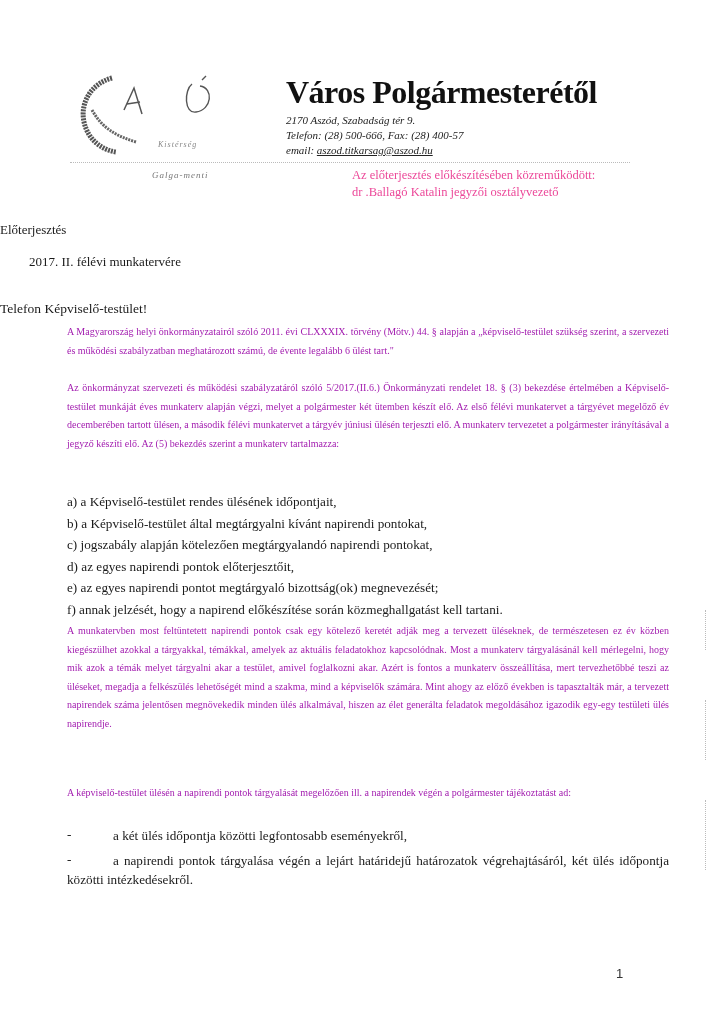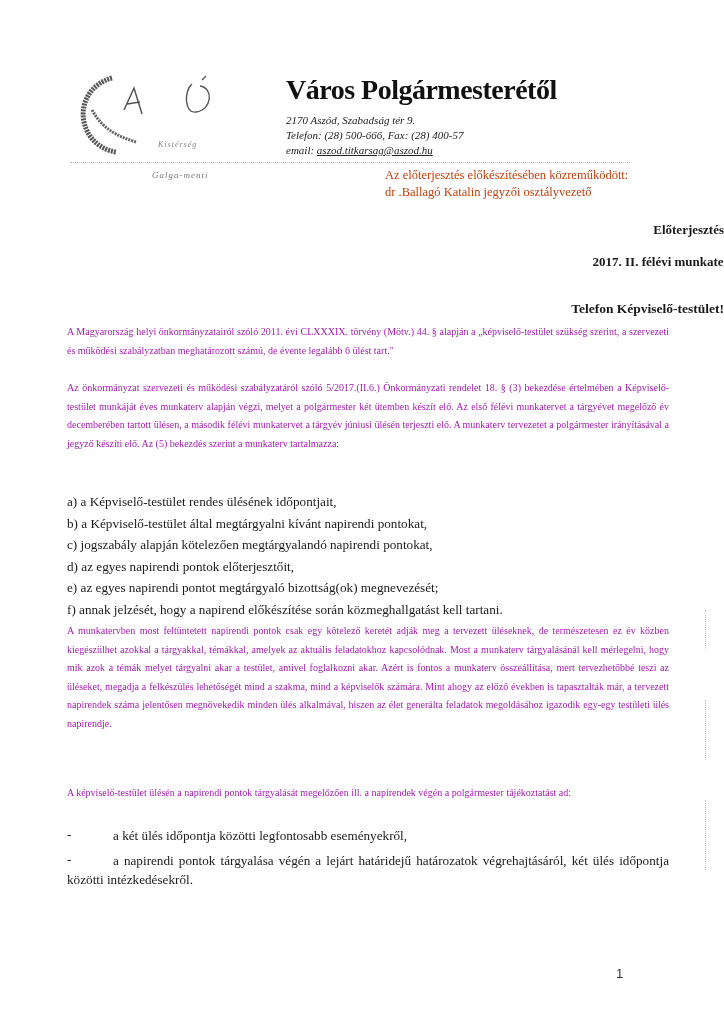--- a/index.html
+++ b/index.html
@@ -5,33 +5,33 @@
   html, body { margin:0; padding:0; background:#ffffff; }
   body { width:724px; height:1024px; position:relative; overflow:hidden;
          font-family:"Liberation Serif","DejaVu Serif",serif; color:#1a1a1a; }
   .page { position:absolute; left:0; top:0; width:724px; height:1024px; background:#fff; }
 
   
   .logo { position:absolute; left:72px; top:70px; width:200px; height:90px; }
   .logo svg { width:200px; height:90px; }
   .logo-caption1 { position:absolute; left:152px; top:126px; font-size:9px; font-style:italic; color:#777; letter-spacing:1px;margin-top:44px; }
   .logo-caption2 { position:absolute; left:158px; top:140px; font-size:8px; font-style:italic; color:#888; letter-spacing:1px; }
-  .head-title { position:absolute; left:286px; top:74px; font-size:28px; font-weight:bold; letter-spacing:-0.5px; color:#111; }
+  .head-title { position:absolute; left:286px; top:74px; font-size:32px; font-weight:bold; letter-spacing:-0.5px; color:#111; }
   .head-line { position:absolute; left:286px; font-size:11px; color:#222;font-style:italic; }
   .head-addr { top:114px; }
   .head-phone { top:129px; }
   .head-email { top:144px; }
   .head-email .link { text-decoration:underline; }
   .dotted-rule { position:absolute; left:70px; top:162px; width:560px; border-top:1px dotted #bbb; }
 
-  .prep { position:absolute; left:385px; font-size:12.5px; color:#c2410c; }
+  .prep { position:absolute; left:352px; font-size:12.5px; color:#ec4899; }
   .prep1 { top:168px; }
   .prep2 { top:185px; }
 
-  .title-block { position:absolute; left:0; width:724px; text-align:right; font-weight:bold; font-size:13px; }
+  .title-block { position:absolute; left:0; width:724px; text-align:left; font-weight:normal; font-size:13px; }
   .t1 { top:222px; }
   .t2 { top:238px; }
   .t3 { top:254px;margin-left:29px; }
   .t4 { top:301px; font-size:13.5px; }
 
   .para { position:absolute; left:67px; width:602px; font-size:10px; line-height:18.6px; text-align:justify; color:#a21caf; }
   .p1 { top:323px; }
   .p2 { top:379px; }
   .list { position:absolute; left:67px; top:491px; width:602px; font-size:13.2px; line-height:21.5px; }
   .list div { white-space:nowrap; }

